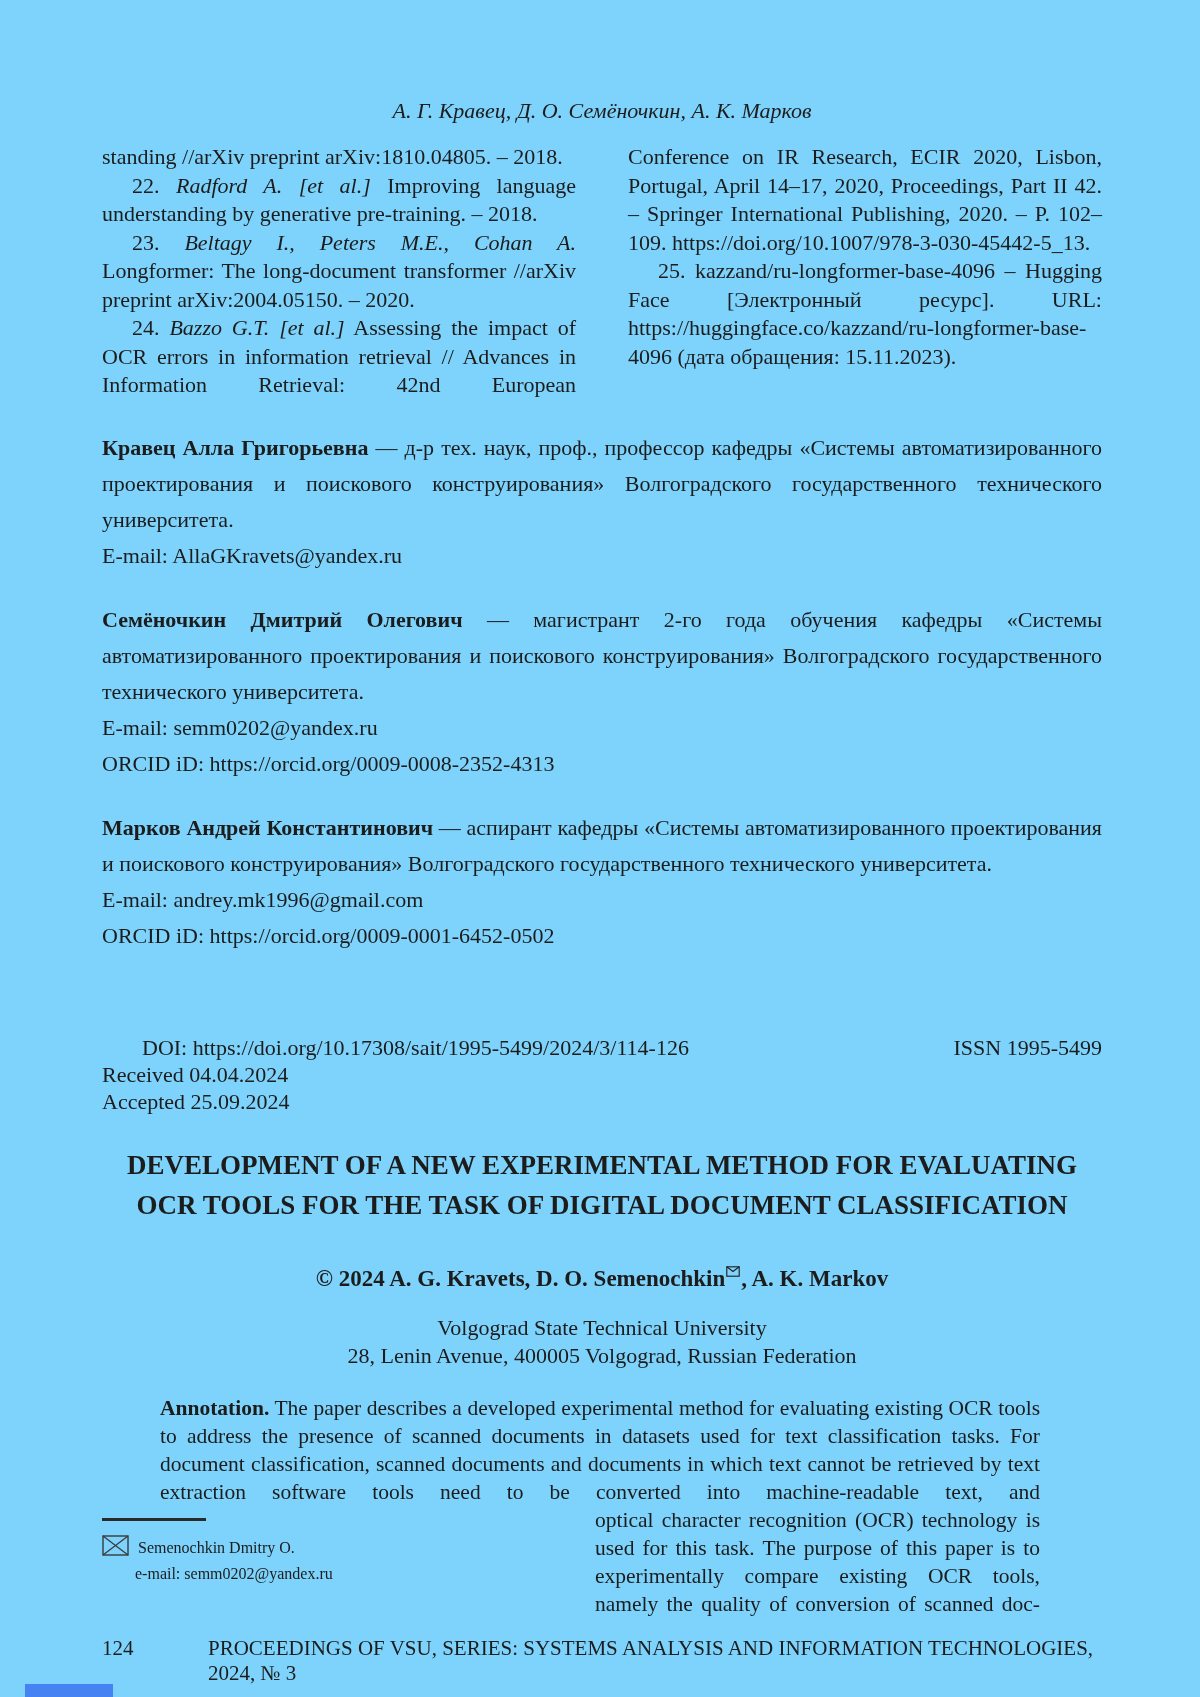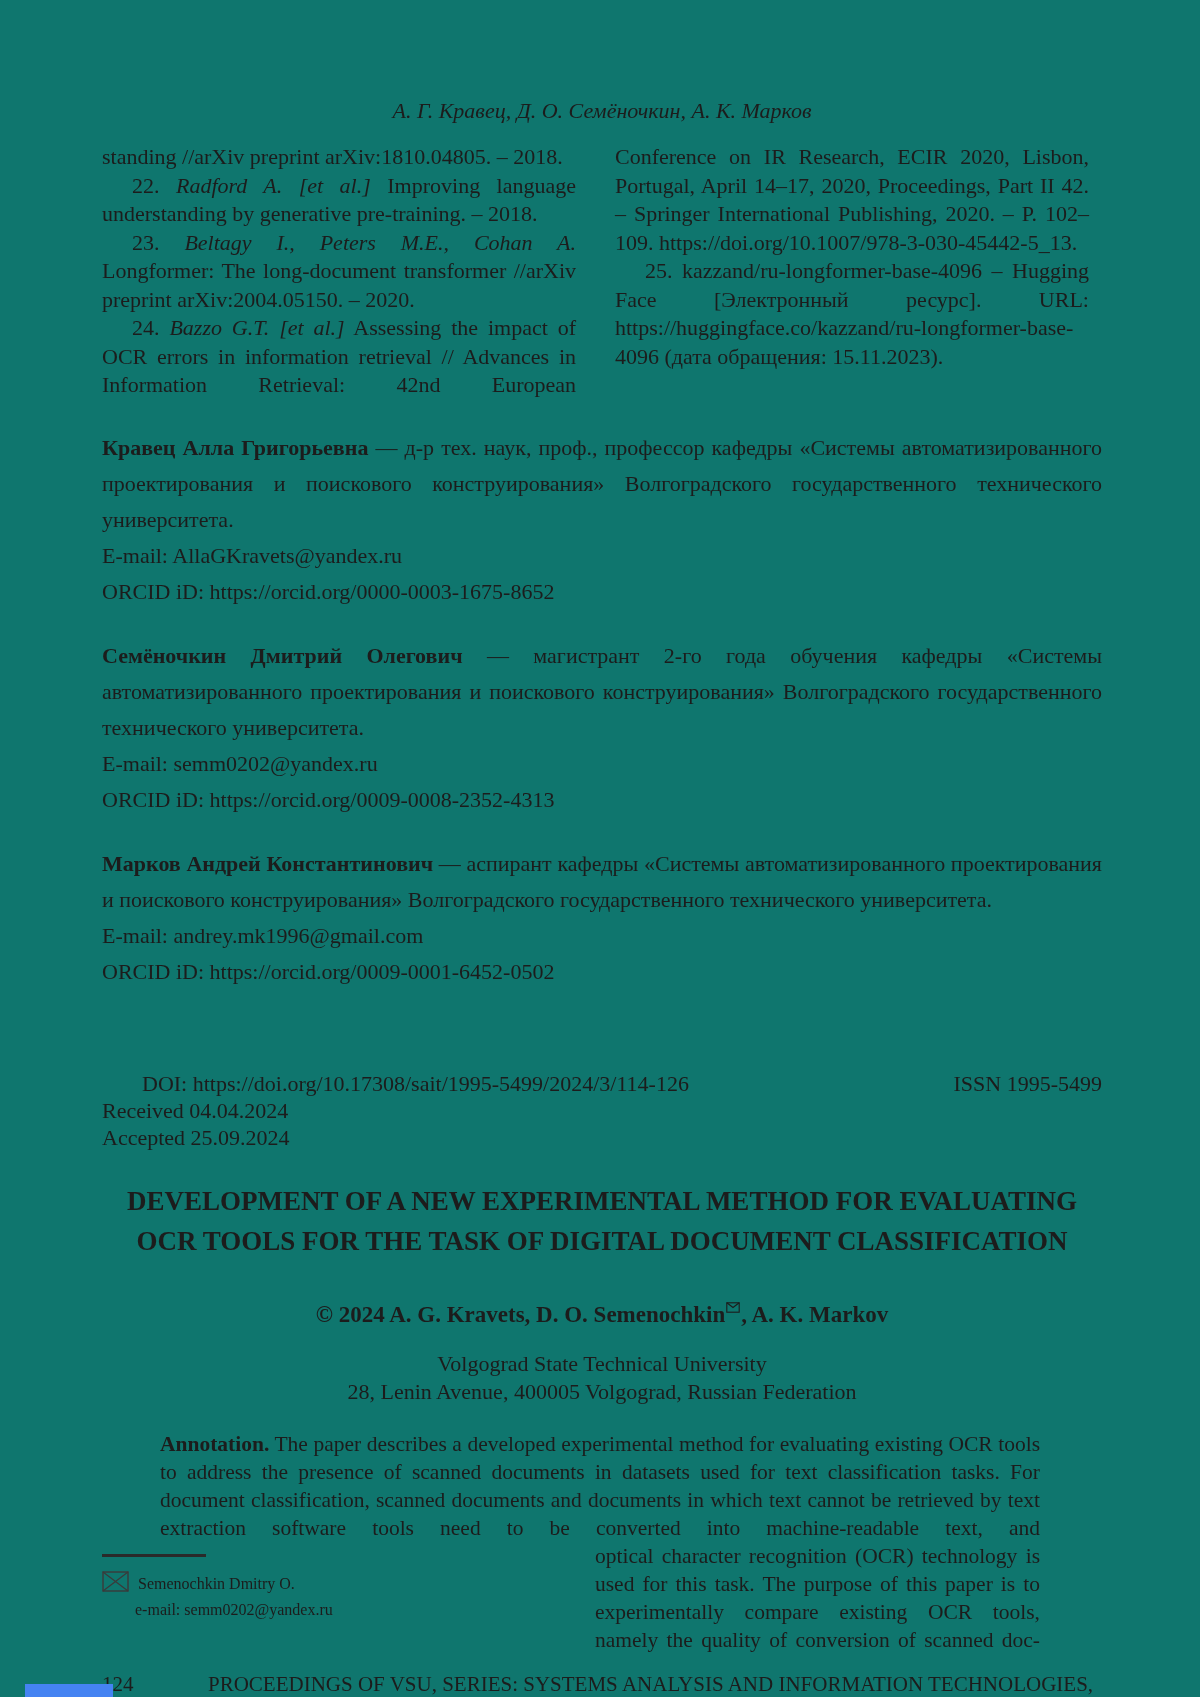--- a/index.html
+++ b/index.html
@@ -1,36 +1,36 @@
 <!DOCTYPE html>
 <html><head>
 <meta charset="utf-8">
 <style>
   html,body{margin:0;padding:0;background:#ffffff;}
   .page{
     position:relative;
     width:1200px;height:1697px;
-    background:#0f766e;
+    background:#7dd3fc;
     color:#1c1c1c;
     font-family:"Liberation Serif","DejaVu Serif",serif;
     box-sizing:border-box;
     padding:98px 98px 0 102px;
     overflow:hidden;
   }
   .running-head{
     text-align:center;
     font-style:italic;
     font-size:22px;
     line-height:26px;
   }
   
   .ref-columns{
     margin-top:19px;
     display:flex;
-    gap:39px;
+    gap:52px;
   }
   .ref-col{width:474px;}
   .ref{
     margin:0;
     font-size:22px;
     line-height:28.5px;
     text-align:justify;
   }
   .ref.indent{text-indent:30px;}
   .ref.cont{text-align-last:justify;}
@@ -137,21 +137,20 @@
     <div class="ref-col" id="ref-col-right">
         <p class="ref"><span>Conference on IR Research, ECIR 2020, Lisbon, Portugal, April 14–17, 2020, Proceedings, Part II 42. – Springer International Publishing, 2020. – P. 102–109. https://doi.org/10.1007/978-3-030-45442-5_13.</span></p>
         <p class="ref indent"><span>25. kazzand/ru-longformer-base-4096 – Hugging Face [Электронный ресурс]. URL: https://huggingface.co/kazzand/ru-longformer-base-4096 (дата обращения: 15.11.2023).</span></p>
       </div>
   </div>
 
   <div class="bios" id="author-bios">
       <div class="bio">
         <p class="bio-text"><span class="bio-name">Кравец Алла Григорьевна</span><span> — д-р тех. наук, проф., профессор кафедры «Системы автоматизированного проектирования и поискового конструирования» Волгоградского государственного технического университета.</span></p>
         <p>E-mail: AllaGKravets@yandex.ru</p>
-        <p>ORCID iD: https://orcid.org/0000-0003-1675-8652</p>
       </div>
       <div class="bio">
         <p class="bio-text"><span class="bio-name">Семёночкин Дмитрий Олегович</span><span> — магистрант 2-го года обучения кафедры «Системы автоматизированного проектирования и поискового конструирования» Волгоградского государственного технического университета.</span></p>
         <p>E-mail: semm0202@yandex.ru</p>
         <p>ORCID iD: https://orcid.org/0009-0008-2352-4313</p>
       </div>
       <div class="bio">
         <p class="bio-text"><span class="bio-name">Марков Андрей Константинович</span><span> — аспирант кафедры «Системы автоматизированного проектирования и поискового конструирования» Волгоградского государственного технического университета.</span></p>
         <p>E-mail: andrey.mk1996@gmail.com</p>
         <p>ORCID iD: https://orcid.org/0009-0001-6452-0502</p>

